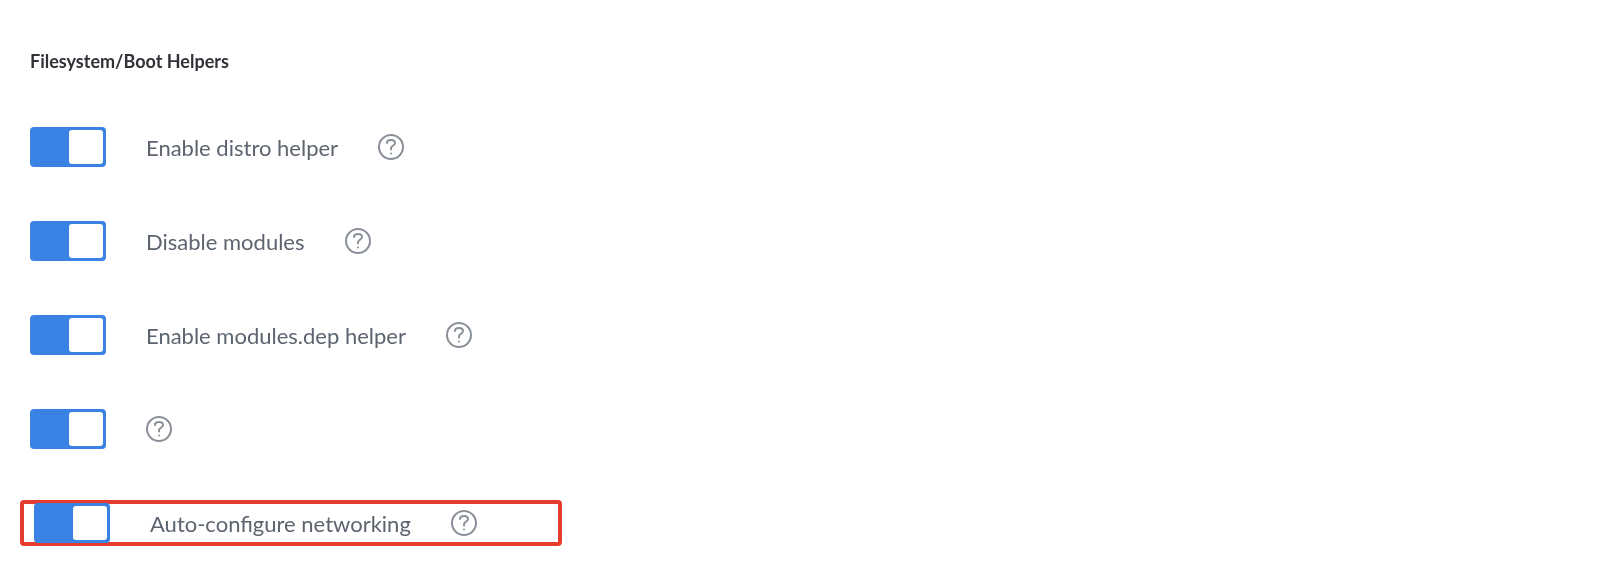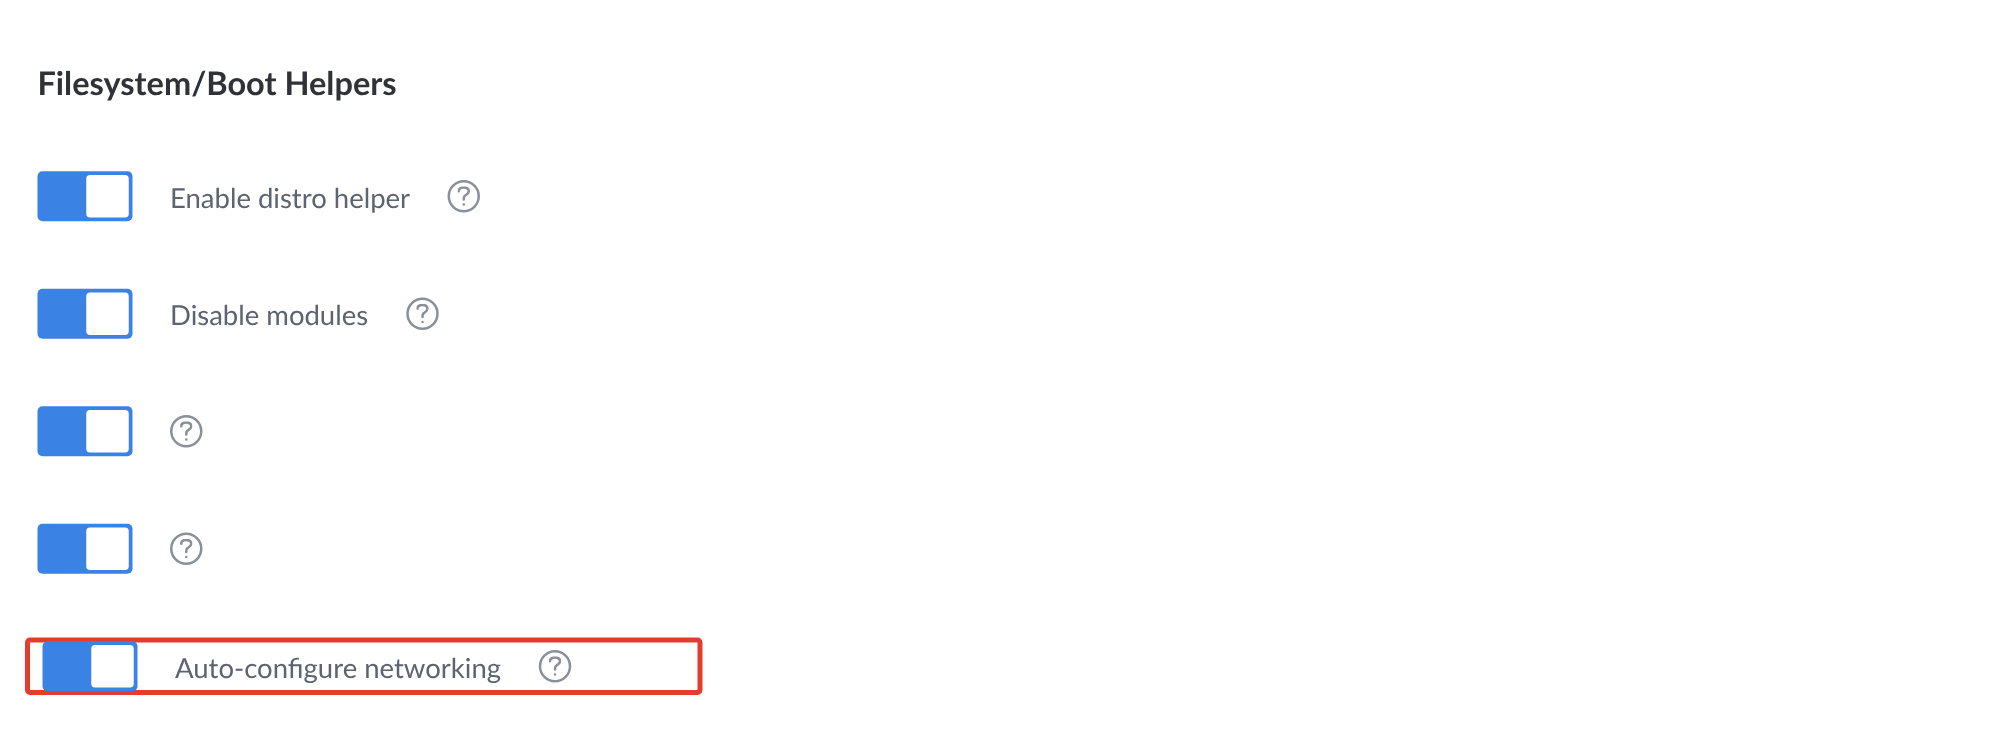--- a/index.html
+++ b/index.html
@@ -7,29 +7,29 @@
       margin: 0;
       padding: 0;
     }
     body {
       font-family: -apple-system, BlinkMacSystemFont, "Segoe UI", "Lato", Helvetica, Arial, sans-serif;
       background: #ffffff;
       padding: 50px 30px;
       width: 1606px;
     }
     .section-title {
-      font-size: 26px;
+      font-size: 18px;
       font-weight: 700;
       color: #2f3236;
       margin-bottom: 52px;
     }
     .toggle-row {
       display: flex;
       align-items: center;
-      gap: 30px;
+      gap: 40px;
       height: 46px;
       margin-bottom: 48px;
       padding: 6px 8px 6px 0;
     }
     .toggle-row.highlighted {
       border: 4px solid #e63c2f;
       border-radius: 4px;
       padding: 6px 8px 6px 10px;
       margin-left: -10px;
       width: 542px;
@@ -102,20 +102,21 @@
       <path d="M1 4 C1 2 2.5 1 5 1 C7.5 1 9 2.3 9 4 C9 6 7 6.5 5.5 8 C5 8.6 5 9.5 5 10.5" stroke-linecap="round"></path>
       <circle cx="5" cy="14.5" r="1" fill="#8a9099" stroke="none"></circle>
     </svg>
   </span>
 </div>
 
 <div class="toggle-row">
   <div class="toggle">
     <div class="toggle-knob"></div>
   </div>
+  <span class="toggle-label">Enable modules.dep helper</span>
   <span class="help-icon">
     <svg viewBox="0 0 10 16" fill="none" stroke="#8a9099" stroke-width="2">
       <path d="M1 4 C1 2 2.5 1 5 1 C7.5 1 9 2.3 9 4 C9 6 7 6.5 5.5 8 C5 8.6 5 9.5 5 10.5" stroke-linecap="round"></path>
       <circle cx="5" cy="14.5" r="1" fill="#8a9099" stroke="none"></circle>
     </svg>
   </span>
 </div>
 
 <div class="toggle-row">
   <div class="toggle">

